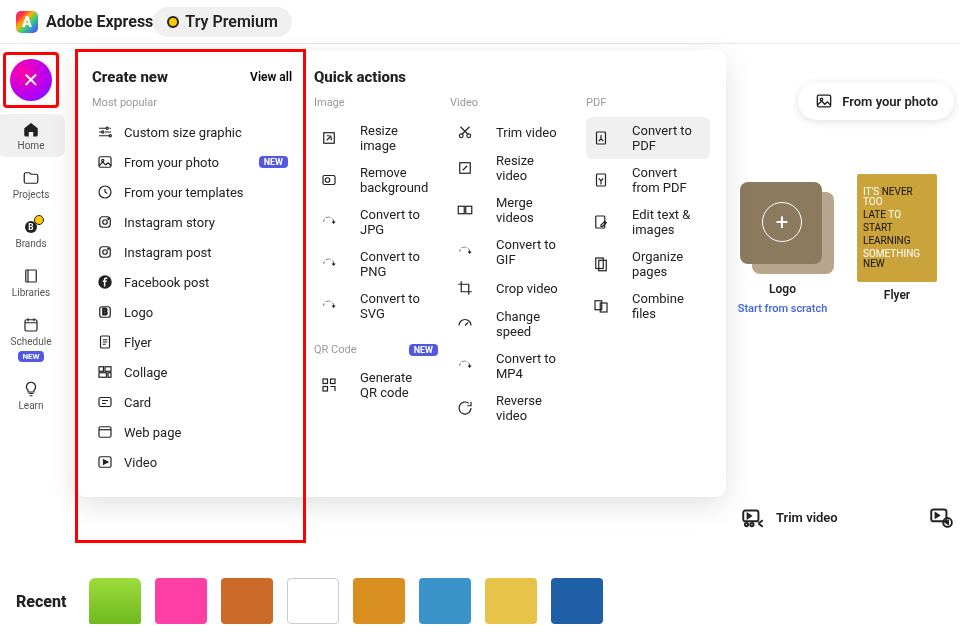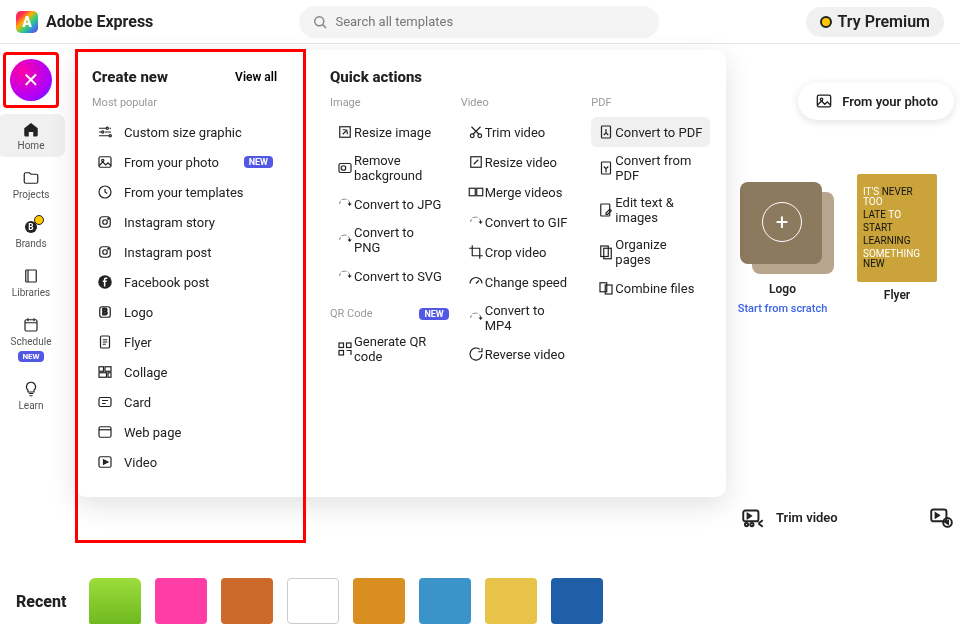--- a/index.html
+++ b/index.html
@@ -14,35 +14,35 @@
   .layout { display:flex; height:calc(100% - 44px); position:relative; }
   .sidenav { width:62px; background:#fff; display:flex; flex-direction:column; align-items:center; padding-top:8px; gap:6px; font-size:10px; color:#555; }
   .fab { width:42px; height:42px; border-radius:50%; background:radial-gradient(circle at 30% 30%,#f0a,#a0f 70%,#06f); display:flex; align-items:center; justify-content:center; color:#fff; font-size:20px; font-weight:300; }
   .fab-highlight { border:3px solid #ff0000; padding:4px; border-radius:4px; }
   .nav-item { display:flex; flex-direction:column; align-items:center; gap:2px; padding:6px 4px; border-radius:8px; width:68px; }
   .nav-item.active { background:#f0f0f0; }
   .nav-icon { width:18px; height:18px; display:flex; align-items:center; justify-content:center; position:relative; }
   .badge-new { background:#5258e4; color:#fff; font-size:8px; font-weight:700; padding:1px 4px; border-radius:4px; margin-top:2px; }
   .brands-star { position:absolute; top:-3px; right:-4px; width:10px; height:10px; background:#ffc800; border-radius:50%; border:1px solid #222; }
   .panel { position:absolute; left:76px; top:6px; width:650px; background:#fff; border-radius:10px; box-shadow:0 8px 28px rgba(0,0,0,.12); display:flex; z-index:20; }
-  .panel-left { width:230px; padding:18px 29px 20px 16px; }
+  .panel-left { width:230px; padding:18px 14px 20px 16px; }
   .panel-left-highlight { position:absolute; left:-1px; top:-1px; width:231px; height:494px; border:3px solid #ff0000; pointer-events:none; }
   .panel-head { display:flex; align-items:center; justify-content:space-between; margin-bottom:10px; }
   .panel-head h3 { font-size:15px; font-weight:800; }
   .viewall { color:#000000; font-size:12px; font-weight:600; }
   .subhead { font-size:11px; color:#999; margin-bottom:8px; }
   .create-list .row { display:flex; align-items:center; gap:10px; padding:6px 4px; font-size:13px; }
   .ic { width:18px; height:18px; display:flex; align-items:center; justify-content:center; flex-shrink:0; }
   .new-pill { background:#5258e4; color:#fff; font-size:9px; font-weight:700; padding:1px 5px; border-radius:4px; margin-left:auto; }
-  .panel-right { flex:1; padding:18px 16px 20px 24px; }
+  .panel-right { flex:1; padding:18px 16px 20px 8px; }
   .qa-title { font-size:15px; font-weight:800; margin-bottom:10px; }
   .qa-cols { display:flex; gap:12px; }
   .qa-col { flex:1; }
   .qa-col-head { font-size:11px; color:#999; margin-bottom:8px; }
-  .qa-row { display:flex; align-items:center; gap:0; padding:6px 6px; font-size:13px; border-radius:6px; }
+  .qa-row { display:flex; align-items:center; gap:22px; padding:6px 6px; font-size:13px; border-radius:6px; }
   .qa-row.hover { background:#f0f0f0; }
   .qr-head { display:flex; align-items:center; gap:6px; font-size:11px; color:#999; margin:16px 0 8px; }
   .cards-strip { position:absolute; left:730px; top:130px; display:flex; gap:22px; }
   .card { display:flex; flex-direction:column; align-items:center; gap:6px; font-size:12px; }
   .thumb { width:105px; height:102px; border-radius:10px; background:#ddd; position:relative; overflow:hidden; }
   .thumb.logo { background:#fff; }
   .thumb.logo::before, .thumb.logo::after { content:""; position:absolute; border-radius:8px; }
   .thumb.logo::before { width:82px; height:82px; background:#b8a58e; top:18px; left:22px; }
   .thumb.logo::after { width:82px; height:82px; background:#8c7a5f; top:8px; left:10px; }
   .thumb.logo .plus { position:absolute; top:28px; left:32px; width:40px; height:40px; border:1px solid #fff; border-radius:50%; display:flex; align-items:center; justify-content:center; color:#fff; font-size:22px; z-index:2; }
@@ -58,31 +58,20 @@
   svg { width:100%; height:100%; }
 </style>
 </head>
 <body>
 
 <div class="header">
   <div class="brand">
     <div class="brand-logo">A</div>
     <span>Adobe Express</span>
   </div>
-  <div class="search">
-    <div class="search-wrap">
-      <span class="ic">
-        <svg viewBox="0 0 24 24" fill="none" stroke="#888" stroke-width="2">
-            <circle cx="11" cy="11" r="6"></circle>
-            <line x1="20" y1="20" x2="15.5" y2="15.5"></line>
-          </svg>
-      </span>
-      <span>Search all templates</span>
-    </div>
-  </div>
   <div class="premium-btn">
     <span class="premium-dot"></span>
     <span>Try Premium</span>
   </div>
 </div>
 
 <div class="layout">
 
   <div class="sidenav">
     <div class="fab-highlight">

